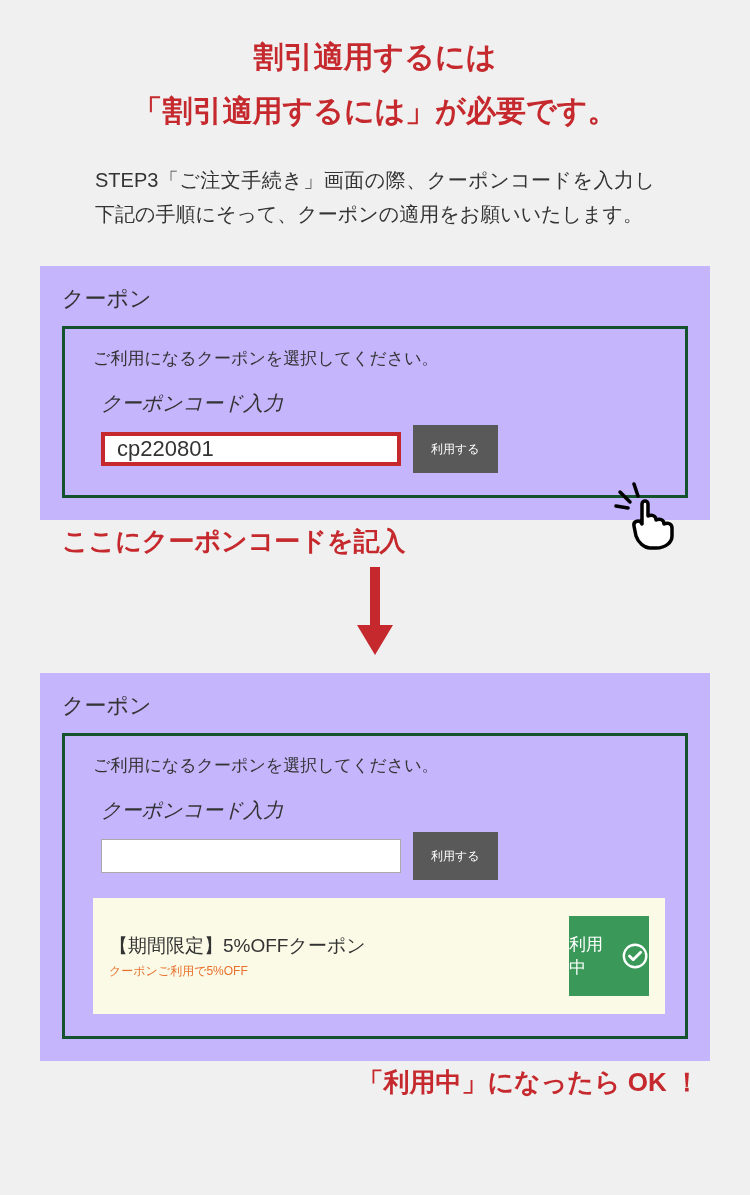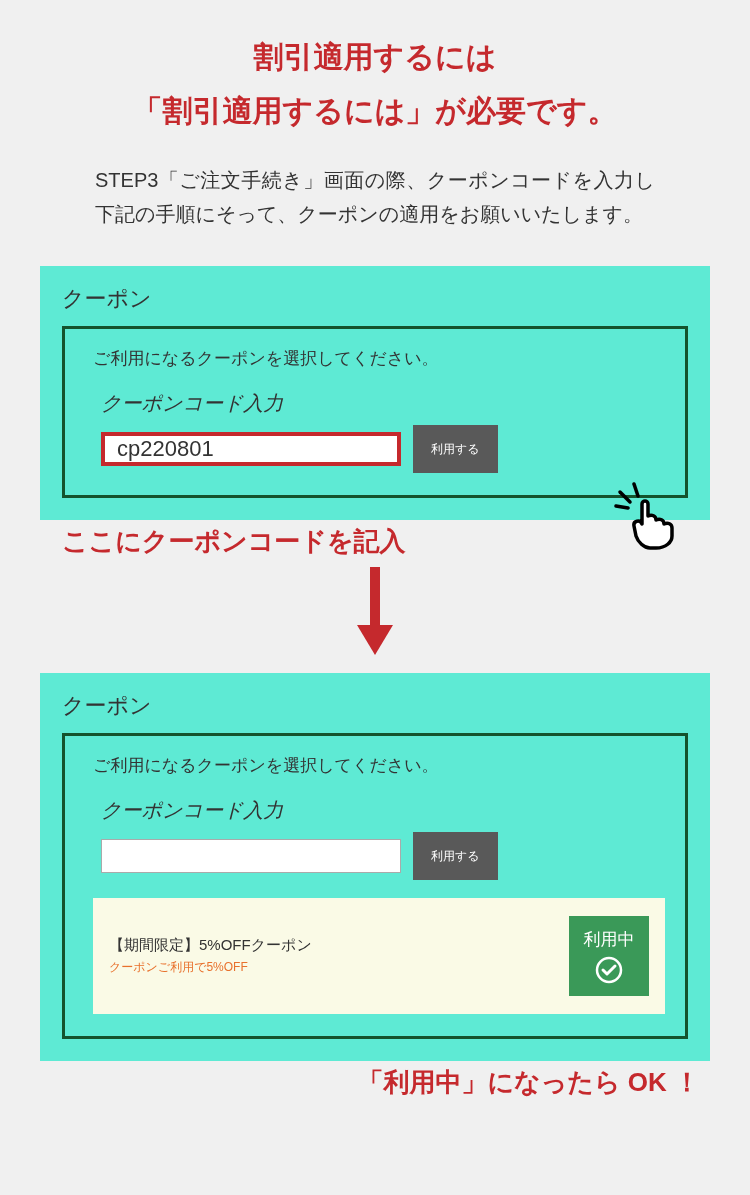--- a/index.html
+++ b/index.html
@@ -24,21 +24,21 @@
     }
     .description {
       color: #333;
       font-size: 20px;
       line-height: 1.7;
       padding: 0 55px;
       margin-bottom: 35px;
       text-align: justify;
     }
     .panel {
-      background: #5eead4;
+      background: #c4b5fd;
       padding: 18px 22px 22px 22px;
       position: relative;
     }
     .panel-title {
       font-size: 22px;
       color: #333;
       margin-bottom: 12px;
       font-weight: 400;
     }
     .panel-box {
@@ -116,35 +116,34 @@
       background: #fafae6;
       margin-top: 18px;
       padding: 18px 16px;
       display: flex;
       align-items: center;
       justify-content: space-between;
     }
     .status-text {
     }
     .status-title {
-      font-size: 15px;
+      font-size: 19px;
       color: #333;
       margin-bottom: 4px;
     }
     .status-sub {
       font-size: 12px;
       color: #e8712d;
     }
     .status-badge {
       background: #3a9958;
       color: #fff;
       width: 80px;
       height: 80px;
       display: flex;
-      flex-direction: column;
       align-items: center;
       justify-content: center;
       font-size: 17px;
       gap: 4px;
     }
     .check-circle {
       width: 30px;
       height: 30px;
     }
   </style>

